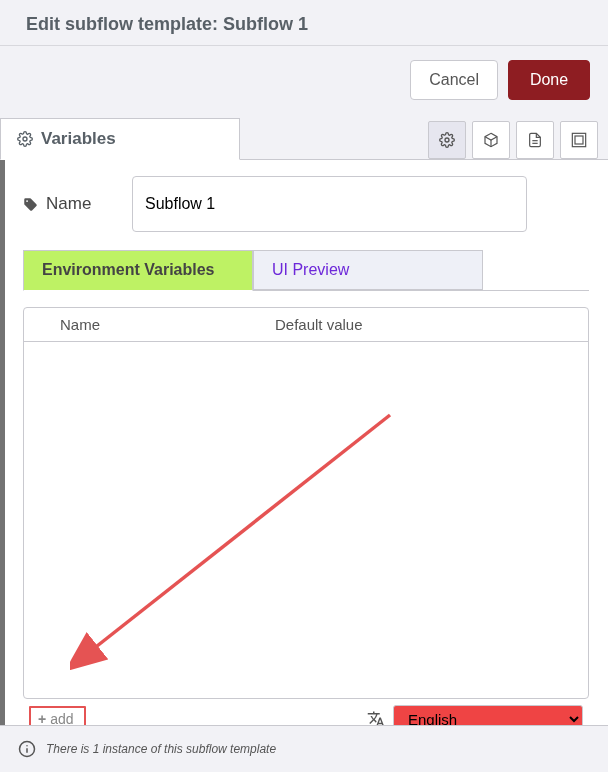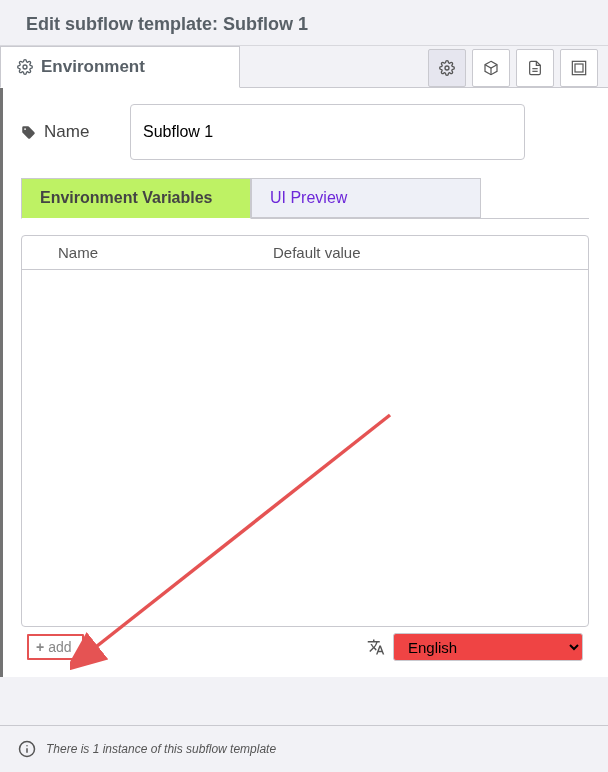--- a/index.html
+++ b/index.html
@@ -7,21 +7,21 @@
   .title-bar{padding:14px 16px 10px 26px;font-size:18px;color:#586067;font-weight:600;border-bottom:1px solid #d8d8dd;}
   .button-row{display:flex;justify-content:flex-end;gap:10px;padding:14px 18px 18px 18px;}
   .btn{height:40px;min-width:82px;padding:0 18px;font-size:16px;border-radius:4px;cursor:pointer;display:inline-flex;align-items:center;justify-content:center;box-sizing:border-box;}
   .btn-cancel{background:#fff;border:1px solid #c9c9cf;color:#555;}
   .btn-done{background:#8e1d22;border:1px solid #8e1d22;color:#fff;}
   .tab-strip{display:flex;align-items:flex-end;border-bottom:1px solid #c9c9cf;padding-right:10px;}
   .tab-main{border:1px solid #c9c9cf;border-bottom:1px solid #fff;background:#fff;margin-bottom:-1px;padding:10px 20px 10px 16px;display:flex;align-items:center;gap:8px;color:#586067;font-weight:600;font-size:17px;min-width:240px;box-sizing:border-box;}
   .tab-spacer{flex:1;}
   .icon-tab{width:36px;height:36px;border:1px solid #c9c9cf;background:#fff;margin-left:6px;display:flex;align-items:center;justify-content:center;border-radius:2px;cursor:pointer;}
   .icon-tab.active{background:#e6e6ef;}
-  .content{background:#fff;border-left:3px solid #737373;border-right:1px solid #fff;padding:16px 18px 10px 18px;}
+  .content{background:#fff;border-left:5px solid #737373;border-right:1px solid #fff;padding:16px 18px 10px 18px;}
   .row-name{display:flex;align-items:center;gap:14px;margin-bottom:18px;}
   .row-name label{display:flex;align-items:center;gap:8px;font-size:17px;color:#444;min-width:95px;}
   .name-input{flex:0 0 395px;height:56px;border:1px solid #c9c9cf;border-radius:4px;padding:0 12px;font-size:16px;box-sizing:border-box;}
   .sub-tabs{display:flex;}
   .sub-tab{border:1px solid #c9c9cf;padding:10px 18px;font-size:16px;color:#6d28d9;min-width:230px;box-sizing:border-box;text-align:left;cursor:pointer;}
   .sub-tab.active{background:#bef264;border-bottom:1px solid #fff;font-weight:600;color:#444;margin-bottom:-1px;}
   .sub-tab.inactive{background:#eef0f7;}
   .env-box-wrap{border-top:1px solid #c9c9cf;padding-top:16px;}
   .env-box{border:1px solid #c9c9cf;border-radius:4px;height:390px;background:#fff;display:flex;flex-direction:column;overflow:hidden;}
   .env-head{display:flex;border-bottom:1px solid #c9c9cf;padding:8px 12px;font-size:15px;color:#555;}
@@ -38,30 +38,34 @@
   svg{display:block;}
   .arrow{position:absolute;pointer-events:none;}
 </style>
 </head>
 <body>
 
 <div class="panel">
 
   <div class="title-bar">Edit subflow template:  Subflow 1</div>
 
+  <div class="button-row">
+    <div class="btn btn-cancel">Cancel</div>
+    <div class="btn btn-done">Done</div>
+  </div>
 
   <div class="tab-strip">
     <div class="tab-main">
       <span>
         <svg width="16" height="16" viewBox="0 0 24 24" fill="none" stroke="#586067" stroke-width="2">
           <circle cx="12" cy="12" r="3"></circle>
           <path d="M19.4 15a1.7 1.7 0 0 0 .34 1.87l.06.06a2 2 0 1 1-2.83 2.83l-.06-.06a1.7 1.7 0 0 0-1.87-.34 1.7 1.7 0 0 0-1.03 1.56V21a2 2 0 1 1-4 0v-.09a1.7 1.7 0 0 0-1.11-1.55 1.7 1.7 0 0 0-1.87.34l-.06.06a2 2 0 1 1-2.83-2.83l.06-.06a1.7 1.7 0 0 0 .34-1.87 1.7 1.7 0 0 0-1.56-1.03H3a2 2 0 1 1 0-4h.09a1.7 1.7 0 0 0 1.55-1.11 1.7 1.7 0 0 0-.34-1.87l-.06-.06a2 2 0 1 1 2.83-2.83l.06.06a1.7 1.7 0 0 0 1.87.34H9a1.7 1.7 0 0 0 1.03-1.56V3a2 2 0 1 1 4 0v.09a1.7 1.7 0 0 0 1.03 1.56 1.7 1.7 0 0 0 1.87-.34l.06-.06a2 2 0 1 1 2.83 2.83l-.06.06a1.7 1.7 0 0 0-.34 1.87V9a1.7 1.7 0 0 0 1.56 1.03H21a2 2 0 1 1 0 4h-.09a1.7 1.7 0 0 0-1.56 1.03z"></path>
         </svg>
       </span>
-      <span>Environment</span>
+      <span>Variables</span>
     </div>
     <div class="tab-spacer"></div>
     <div class="icon-tab active">
       <span>
         <svg width="16" height="16" viewBox="0 0 24 24" fill="none" stroke="#555" stroke-width="2">
           <circle cx="12" cy="12" r="3"></circle>
           <path d="M19.4 15a1.7 1.7 0 0 0 .34 1.87l.06.06a2 2 0 1 1-2.83 2.83l-.06-.06a1.7 1.7 0 0 0-1.87-.34 1.7 1.7 0 0 0-1.03 1.56V21a2 2 0 1 1-4 0v-.09a1.7 1.7 0 0 0-1.11-1.55 1.7 1.7 0 0 0-1.87.34l-.06.06a2 2 0 1 1-2.83-2.83l.06-.06a1.7 1.7 0 0 0 .34-1.87 1.7 1.7 0 0 0-1.56-1.03H3a2 2 0 1 1 0-4h.09a1.7 1.7 0 0 0 1.55-1.11 1.7 1.7 0 0 0-.34-1.87l-.06-.06a2 2 0 1 1 2.83-2.83l.06.06a1.7 1.7 0 0 0 1.87.34H9a1.7 1.7 0 0 0 1.03-1.56V3a2 2 0 1 1 4 0v.09a1.7 1.7 0 0 0 1.03 1.56 1.7 1.7 0 0 0 1.87-.34l.06-.06a2 2 0 1 1 2.83 2.83l-.06.06a1.7 1.7 0 0 0-.34 1.87V9a1.7 1.7 0 0 0 1.56 1.03H21a2 2 0 1 1 0 4h-.09a1.7 1.7 0 0 0-1.56 1.03z"></path>
         </svg>
       </span>
     </div>

